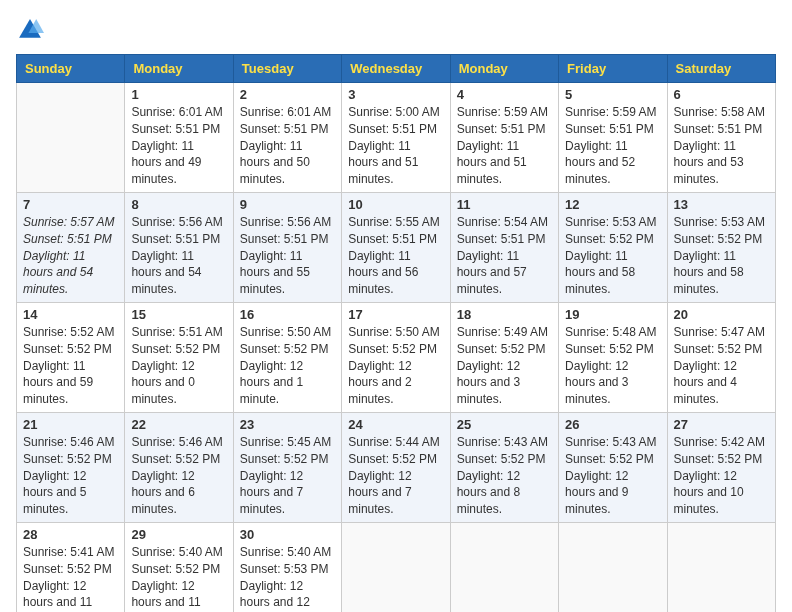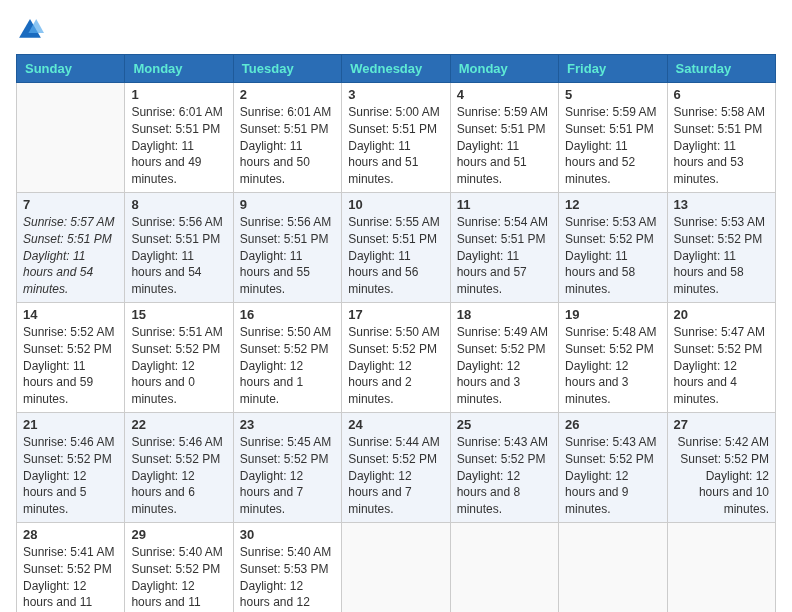--- a/index.html
+++ b/index.html
@@ -37,21 +37,21 @@
       font-size: 14px;
       color: #555;
     }
     .calendar {
       width: 100%;
       border-collapse: collapse;
       border: 1px solid #ccc;
     }
     .calendar th {
       background-color: #2a6db5;
-      color: #5eead4;
+      color: #fde047;
       font-size: 13px;
       padding: 6px 8px;
       text-align: left;
       border: 1px solid #1e5a9a;
     }
     .calendar td {
       vertical-align: top;
       border: 1px solid #ccc;
       padding: 4px 6px;
       width: 108px;
@@ -268,21 +268,21 @@
 Daylight: 12 hours and 8 minutes.</div>
         </td>
         <td>
           <span class="day-number">26</span>
           <div class="day-info" style="white-space: pre-line;">Sunrise: 5:43 AM
 Sunset: 5:52 PM
 Daylight: 12 hours and 9 minutes.</div>
         </td>
         <td>
           <span class="day-number">27</span>
-          <div class="day-info" style="white-space: pre-line; text-align: right;">Sunrise: 5:42 AM
+          <div class="day-info" style="white-space: pre-line;">Sunrise: 5:42 AM
 Sunset: 5:52 PM
 Daylight: 12 hours and 10 minutes.</div>
         </td>
       </tr>
       <tr>
         <td>
           <span class="day-number">28</span>
           <div class="day-info" style="white-space: pre-line;">Sunrise: 5:41 AM
 Sunset: 5:52 PM
 Daylight: 12 hours and 11 minutes.</div>

